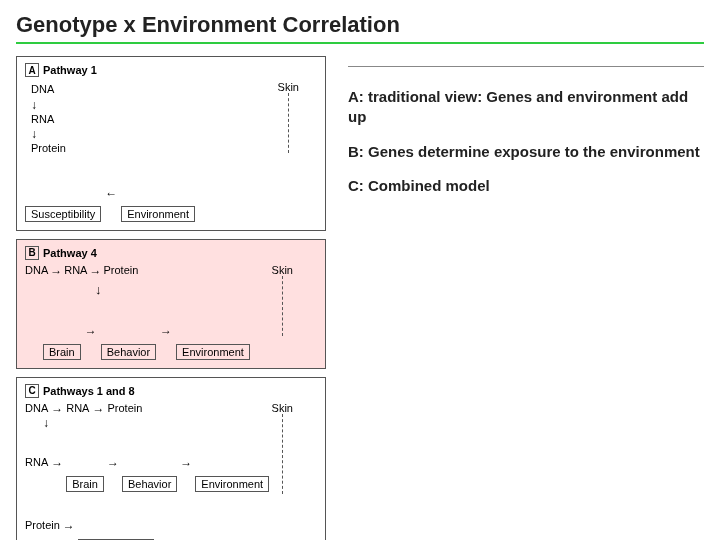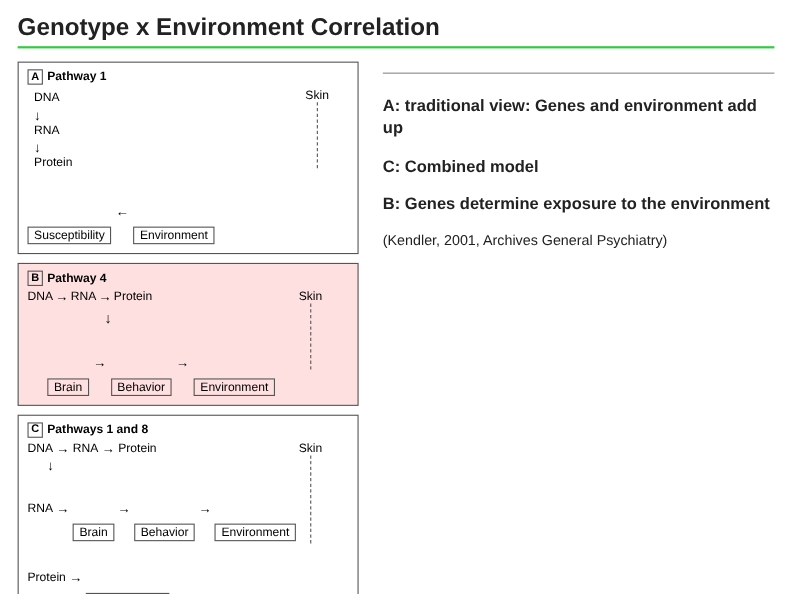--- a/index.html
+++ b/index.html
@@ -349,26 +349,23 @@
     </div>
 
     <div class="right-panel">
       <div class="right-sep"></div>
 
       <div class="right-item">
         <span class="text-large">A: traditional view: Genes and environment add up</span>
       </div>
 
       <div class="right-item">
+        <span class="text-large">B: Genes determine exposure to the environment</span>
+      </div>
+
+      <div class="right-item">
         <span class="text-large">C: Combined model</span>
       </div>
 
-      <div class="right-item">
-        <span class="text-large">B: Genes determine exposure to the environment</span>
-      </div>
-
-      <div class="right-item">
-        <span class="text-normal">(Kendler, 2001, Archives General Psychiatry)</span>
-      </div>
     </div>
 
   </div>
 </div>
 
 </body></html>

